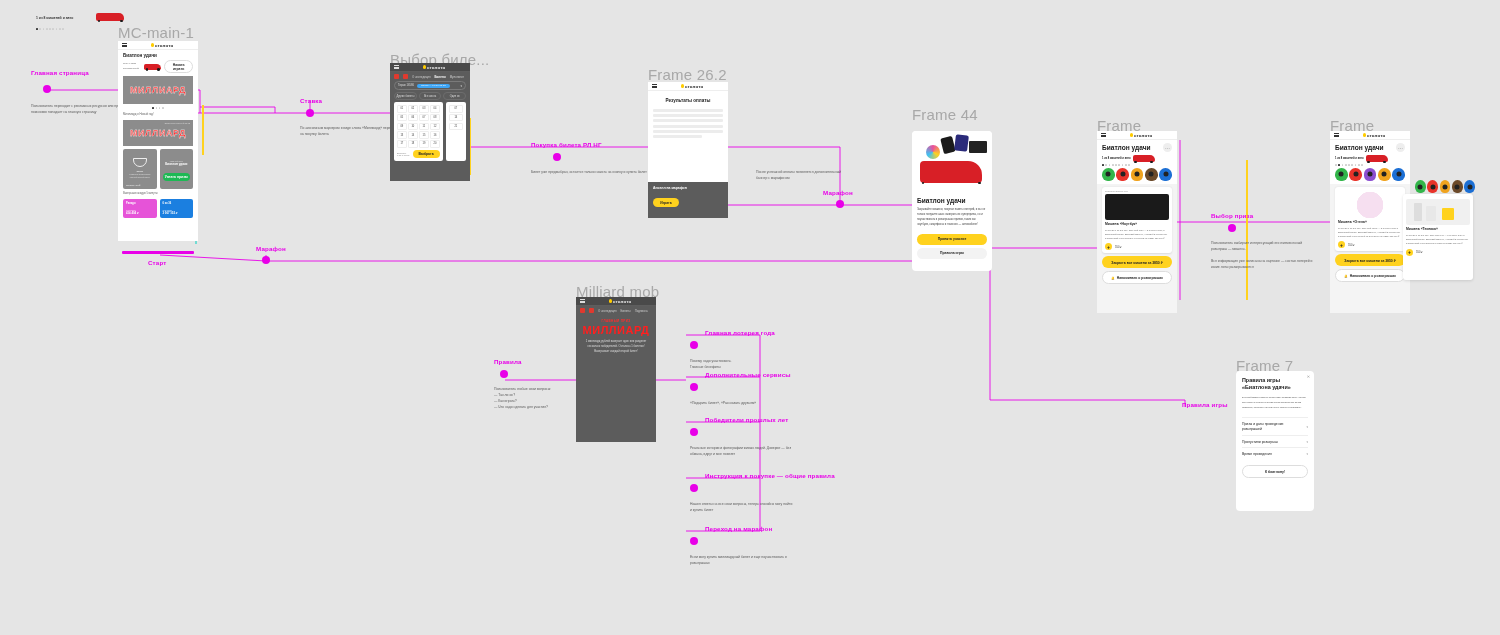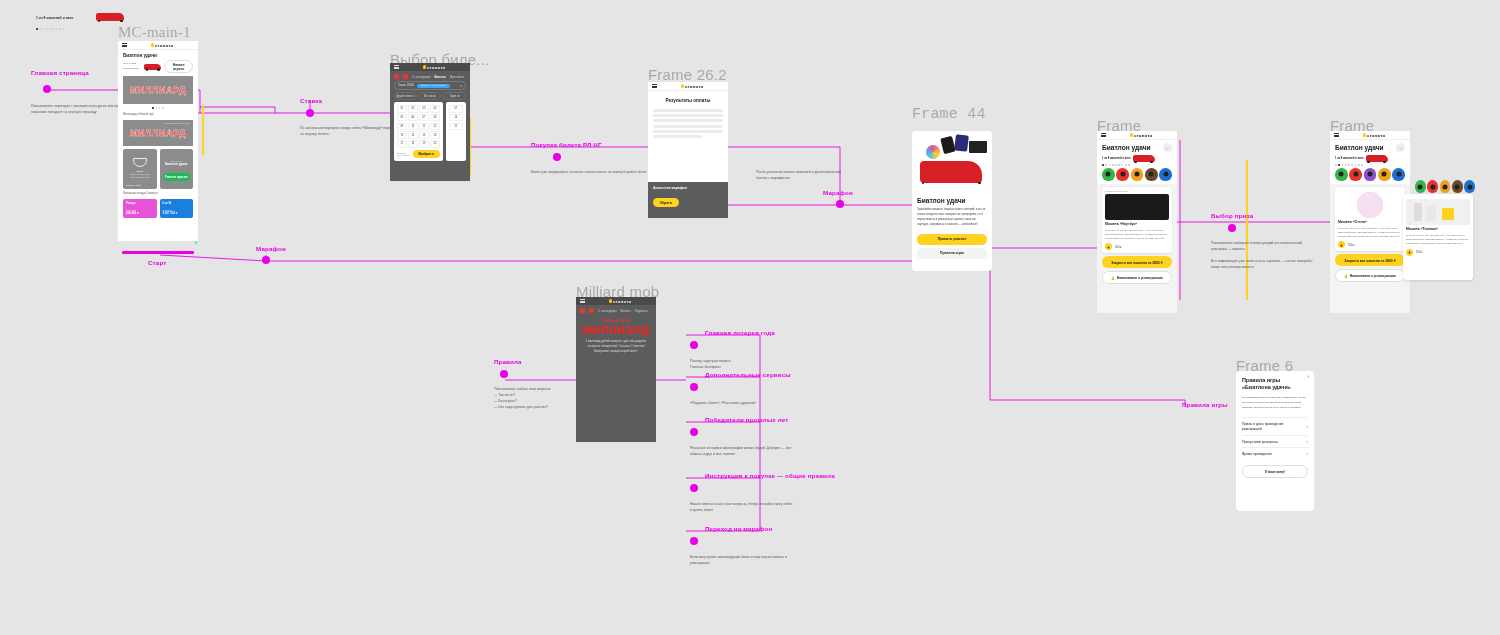--- a/index.html
+++ b/index.html
@@ -225,28 +225,28 @@
         <i></i>
         <i></i>
         <i></i>
         <i></i>
         <i></i>
         <i></i>
         <i></i>
     </div>
   </div>
 
-  <div class="frame-title big" style="left:118px;top:24px;font-family:Liberation Serif, serif;">MC-main-1</div>
+  <div class="frame-title big" style="left:118px;top:24px;">MC-main-1</div>
   <div class="frame-title big" style="left:390px;top:51px;text-align:center;">Выбор биле...</div>
   <div class="frame-title big" style="left:648px;top:66px;">Frame 26.2</div>
   <div class="frame-title big" style="left:576px;top:283px;">Milliard mob</div>
-  <div class="frame-title big" style="left:912px;top:106px;font-family:Liberation Mono, monospace;">Frame 44</div>
+  <div class="frame-title big" style="left:912px;top:106px;">Frame 44</div>
   <div class="frame-title big" style="left:1097px;top:117px;">Frame</div>
   <div class="frame-title big" style="left:1330px;top:117px;">Frame</div>
-  <div class="frame-title big" style="left:1236px;top:357px;">Frame 6</div>
+  <div class="frame-title big" style="left:1236px;top:357px;">Frame 7</div>
 
   <div class="anno" style="left:31px;top:69px;">
     <div class="anno-title">Главная страница</div>
     <div class="anno-dot" style="left:12px;top:16px;"></div>
     <div class="anno-body" style="margin-top:28px;">Пользователь переходит с рекламных ресурсов или просто через поисковик попадает на главную страницу</div>
   </div>
 
   <div class="anno" style="left:300px;top:97px;">
     <div class="anno-title">Ставка</div>
     <div class="anno-dot" style="left:6px;top:12px;"></div>

